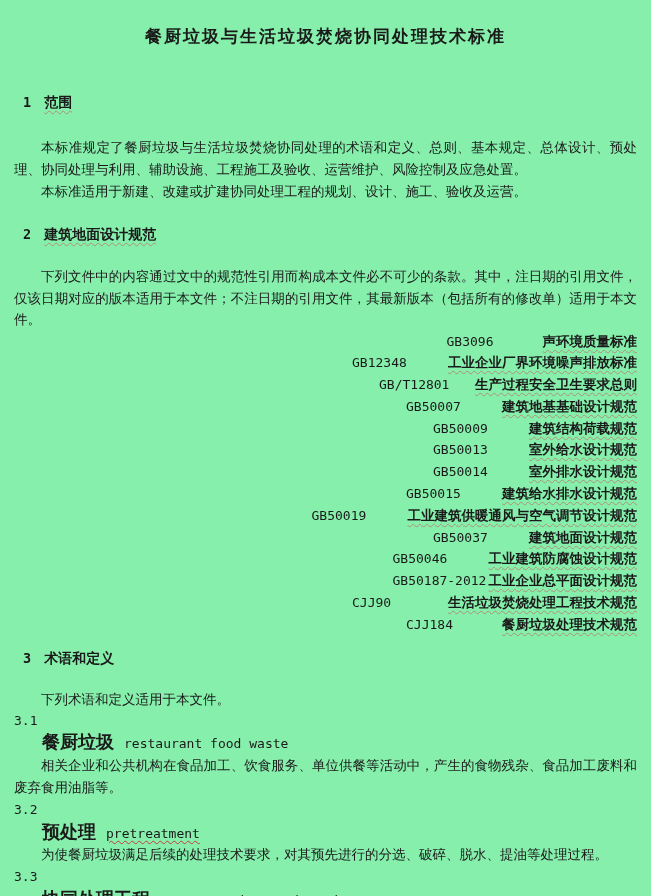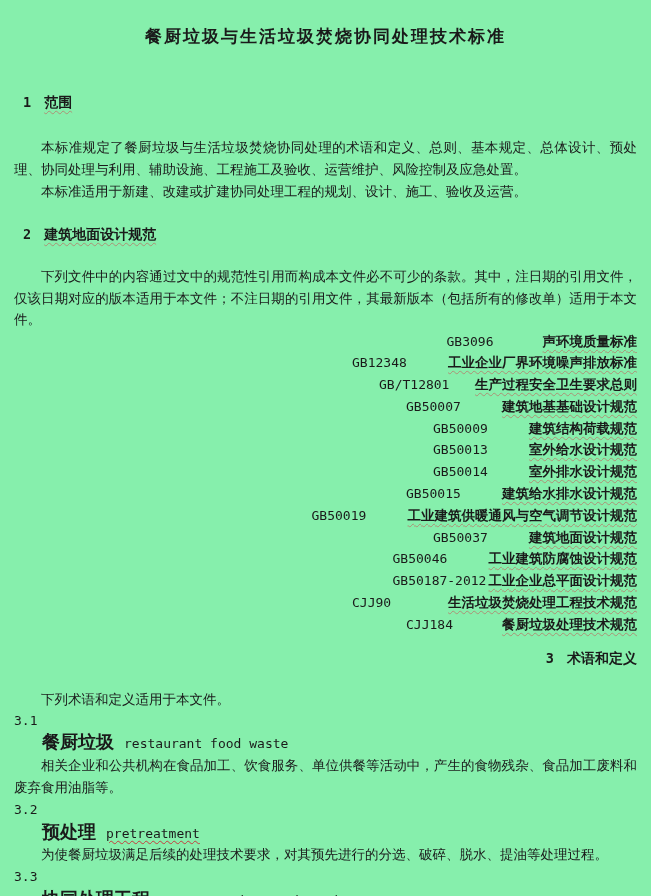--- a/index.html
+++ b/index.html
@@ -35,21 +35,21 @@
     font-size: 14px;
     font-weight: 700;
     line-height: 20px;
   }
   .heading .hnum {
     font-family: "DejaVu Sans Mono", "Liberation Mono", monospace;
     font-size: 13.5px;
     margin-right: 13px;
   }
   .heading-2 { margin-top: 22px; margin-bottom: 22px; }
-  .heading-3 { margin-top: 12px; margin-bottom: 20px; text-align: right; }
+  .heading-3 { margin-top: 12px; margin-bottom: 20px; }
   .body-para {
     margin: 0;
     font-size: 13.5px;
     line-height: 22px;
     text-indent: 2em;
     text-align: justify;
   }
   .refs-intro { line-height: 21.5px; }
   .std-list { margin: 0; }
   .std-row {

